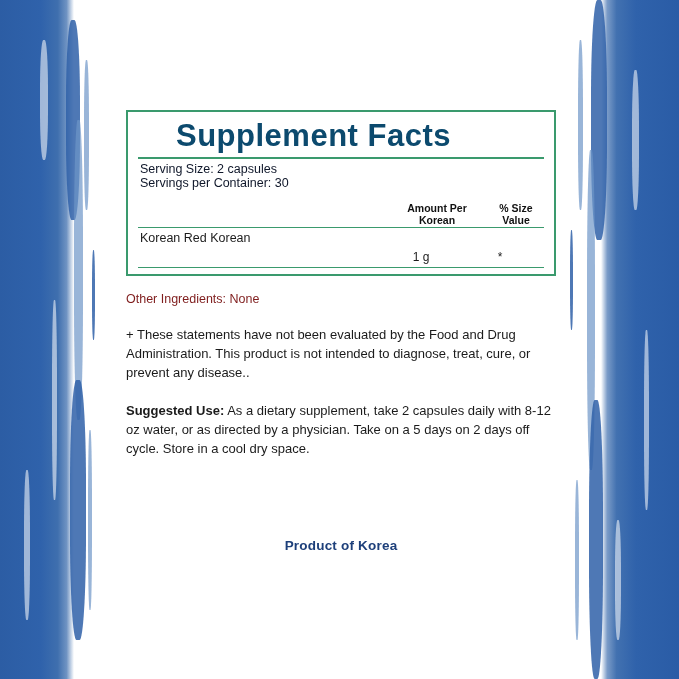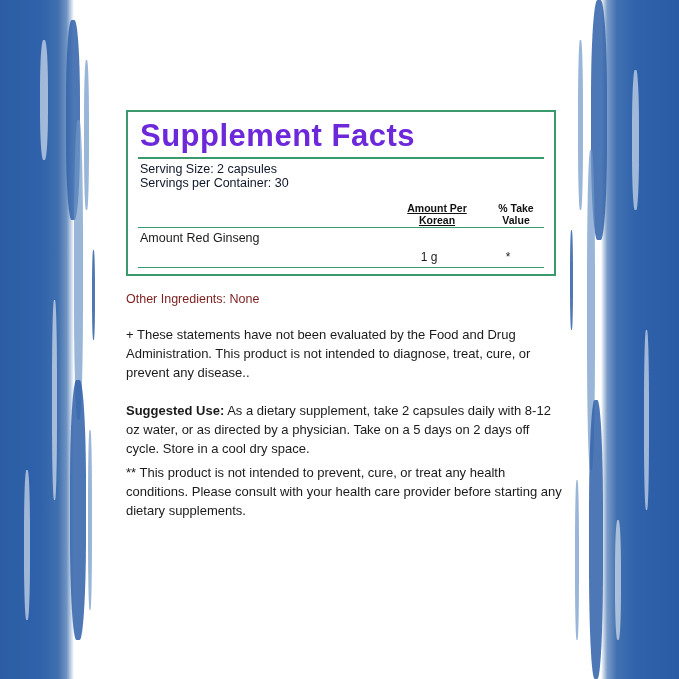--- a/index.html
+++ b/index.html
@@ -63,23 +63,24 @@
     width: 430px;
     border: 2px solid #3a9a6d;
     background: #ffffff;
     box-sizing: border-box;
     padding: 4px 10px 6px 10px;
   }
   .sf-title {
     font-size: 31px;
     font-weight: bold;
     letter-spacing: 0.5px;
-    color: #6d28d9;
+    color: #0c4a6e;
     padding: 4px 2px 2px 2px;
     line-height: 1.05;
+    margin-left: 36px;
   }
   .sf-rule-thick {
     border-top: 2px solid #3a9a6d;
     margin: 2px 0 3px 0;
   }
   .sf-serving {
     font-size: 12.5px;
     color: #0f172a;
     line-height: 1.18;
     padding-left: 2px;
@@ -91,37 +92,37 @@
     margin-top: 12px;
     padding-bottom: 1px;
   }
   .sf-amount-col {
     font-size: 10.5px;
     font-weight: bold;
     text-align: center;
     line-height: 1.1;
     color: #111111;
   }
-  .sf-amount-col.per { width: 86px; text-decoration: underline; }
+  .sf-amount-col.per { width: 86px; }
   .sf-amount-col.dv { width: 56px; margin-left: 8px; }
   .sf-rule-thin {
     border-top: 1px solid #3a9a6d;
     margin: 0;
   }
   .sf-nutrient {
     position: relative;
     font-size: 12.5px;
     color: #1b1b1b;
     line-height: 1.25;
     padding: 3px 2px 2px 2px;
     min-height: 34px;
   }
   .sf-nutrient .vals {
     position: absolute;
-    right: 8px;
+    right: 16px;
     bottom: 2px;
     display: flex;
     align-items: flex-start;
   }
   .sf-nutrient .vals .amt { width: 86px; text-align: center; font-size: 12px; }
   .sf-nutrient .vals .dv { width: 56px; text-align: center; font-size: 12px; margin-left: 8px; }
   .sf-footnote {
     font-size: 11.5px;
     color: #1b1b1b;
     padding: 3px 2px 1px 2px;
@@ -211,42 +212,42 @@
     <div class="sf-rule-thick"></div>
     <div class="sf-serving">Serving Size:  2 capsules</div>
     <div class="sf-serving">Servings per Container: 30</div>
 
     <div class="sf-amount-row">
       <div class="sf-amount-col per">
         <div>Amount Per</div>
         <div>Korean</div>
       </div>
       <div class="sf-amount-col dv">
-        <div>% Take</div>
+        <div>% Size</div>
         <div>Value</div>
       </div>
     </div>
     <div class="sf-rule-thin"></div>
 
     <div class="sf-nutrient">
-      <div>Amount Red Ginseng</div>
+      <div>Korean Red Korean</div>
       <div class="vals">
         <div class="amt">1 g</div>
         <div class="dv">*</div>
       </div>
     </div>
     <div class="sf-rule-thin"></div>
 
   </div>
 
   <div class="other-ing">Other Ingredients:  None</div>
 
   <div class="disclaimer">+ These statements have not been evaluated by the Food and Drug Administration. This product is not intended to diagnose, treat, cure, or prevent any disease..</div>
 
   <div class="suggested">
     <b>Suggested Use:</b>
     <span>As a dietary supplement, take 2 capsules daily with 8-12 oz water, or as directed by a physician. Take on a 5 days on 2 days off cycle. Store in a cool dry space.</span>
   </div>
 
-  <div class="notice">** This product is not intended to prevent, cure, or treat any health conditions. Please consult with your health care provider before starting any dietary supplements.</div>
-
+
+  <div class="product-of">Product of Korea</div>
 
 </div>
 
 </body></html>

